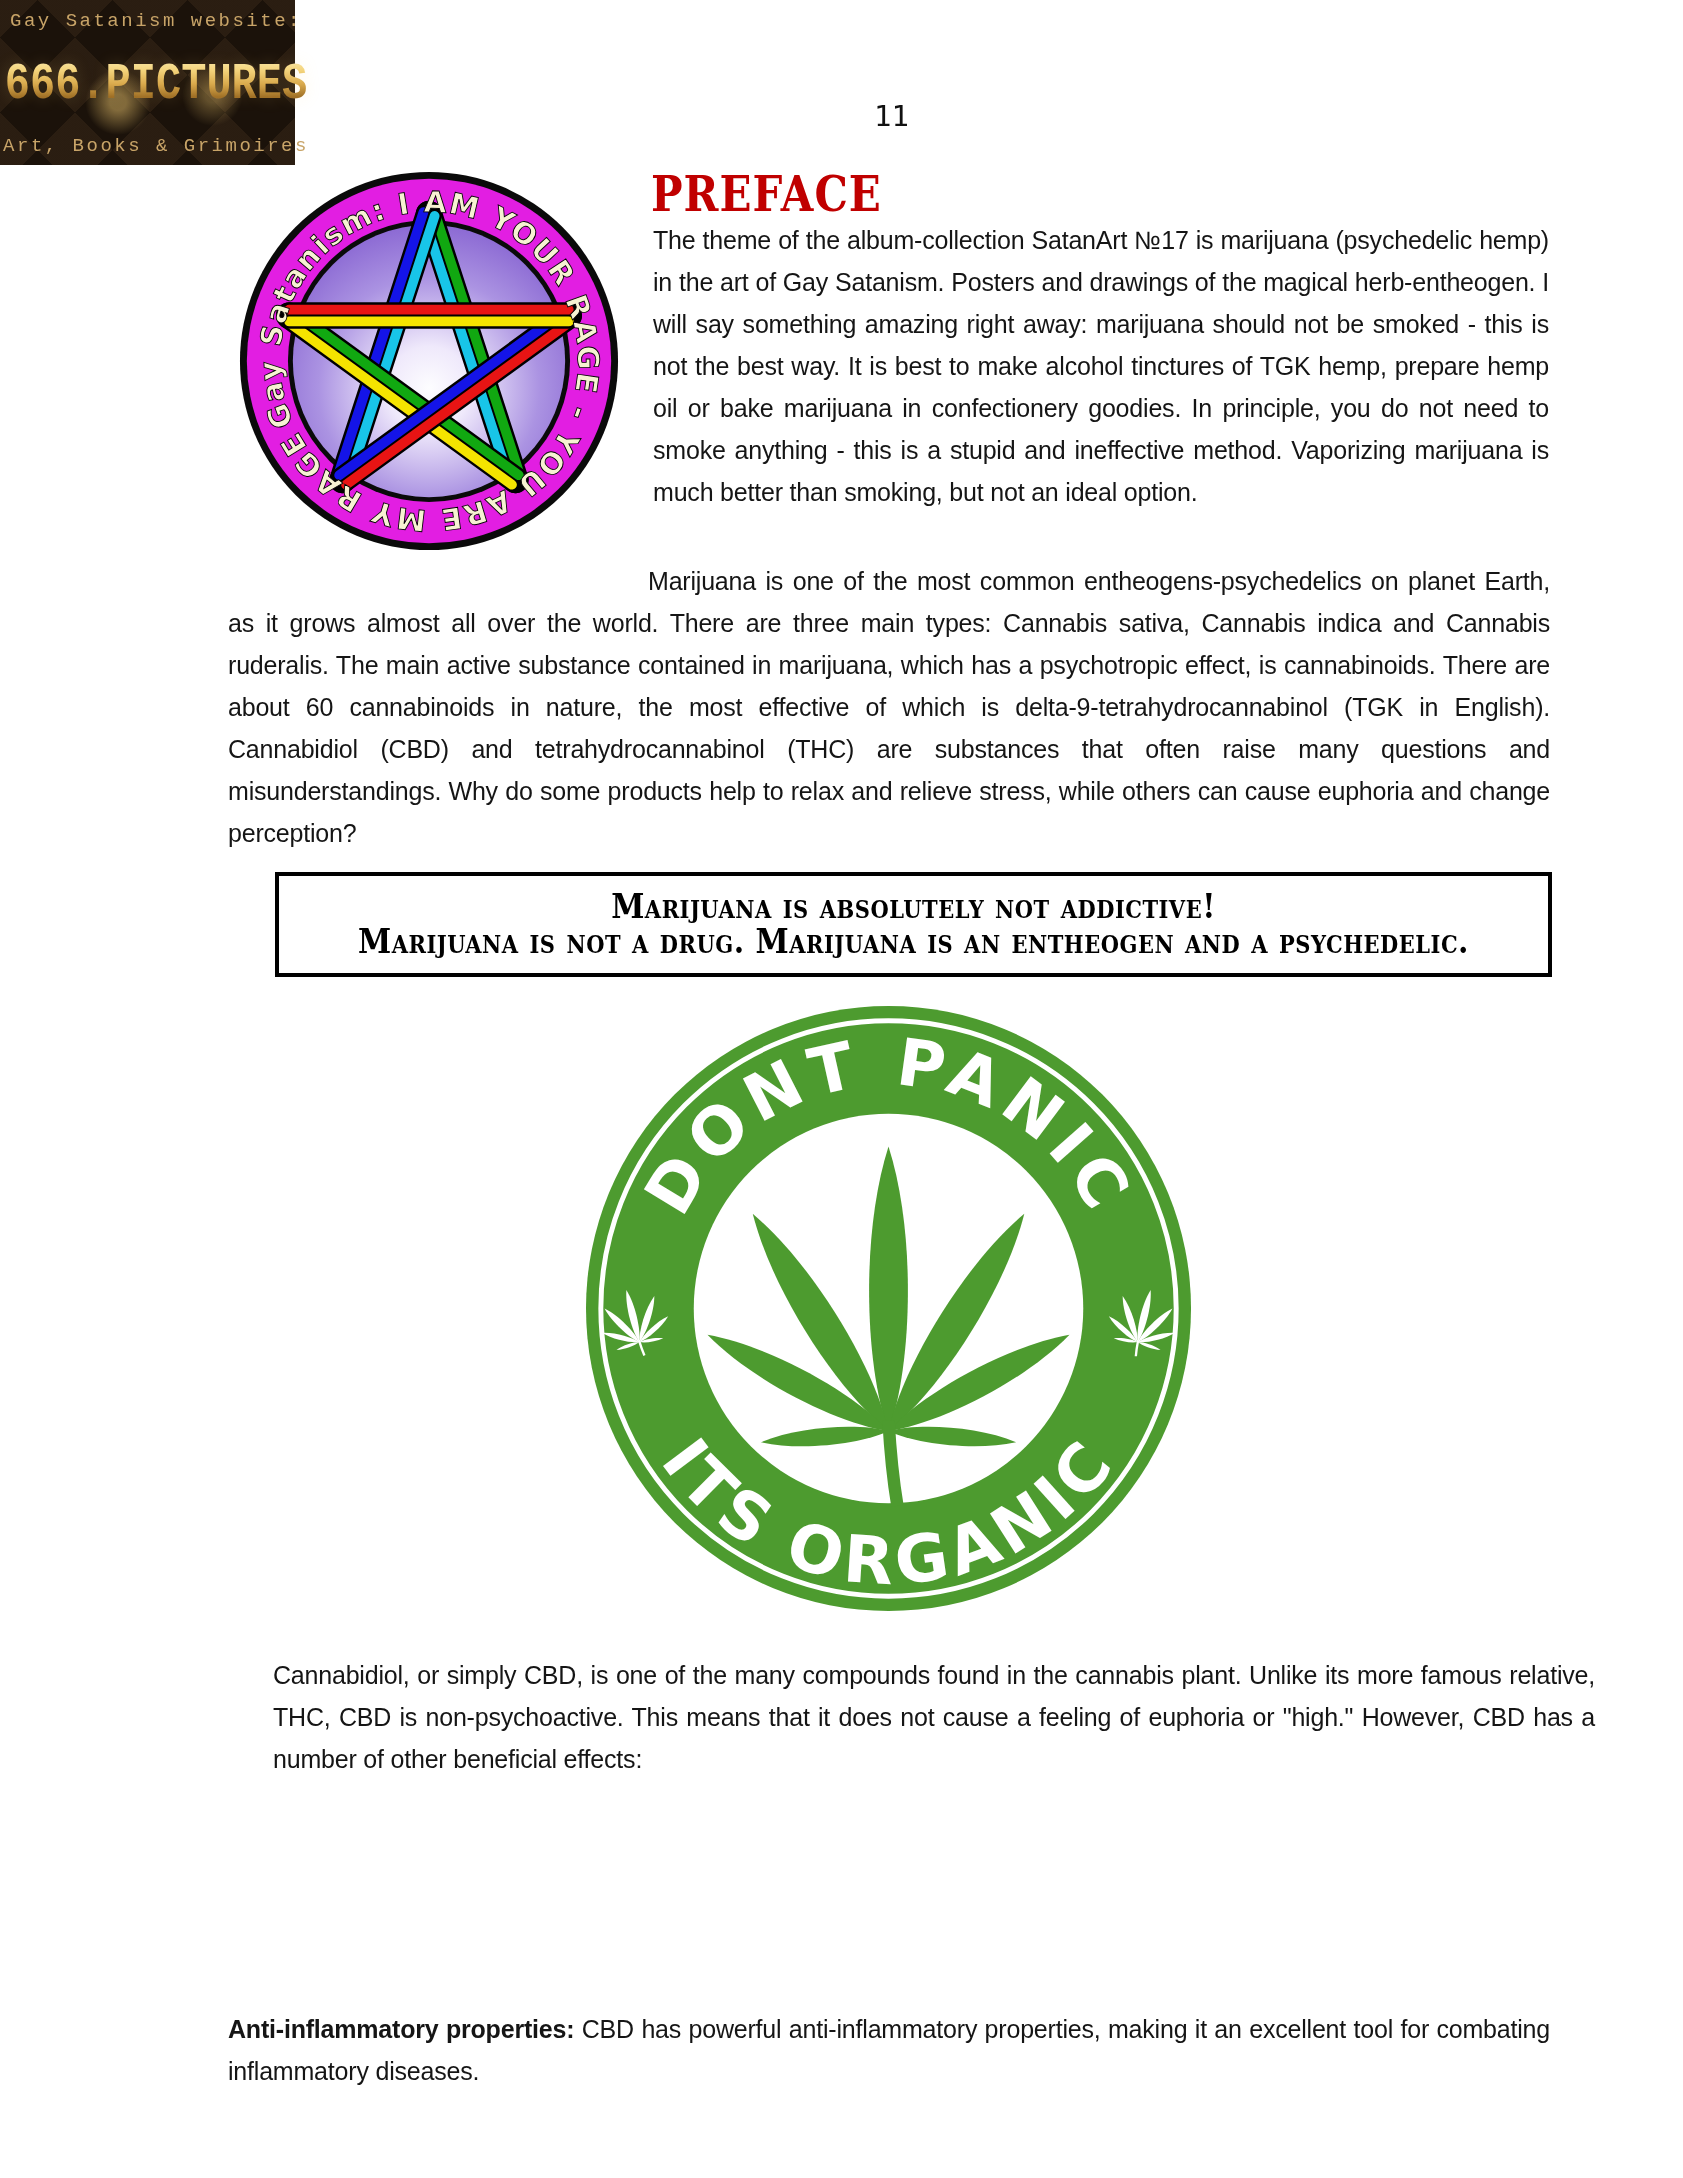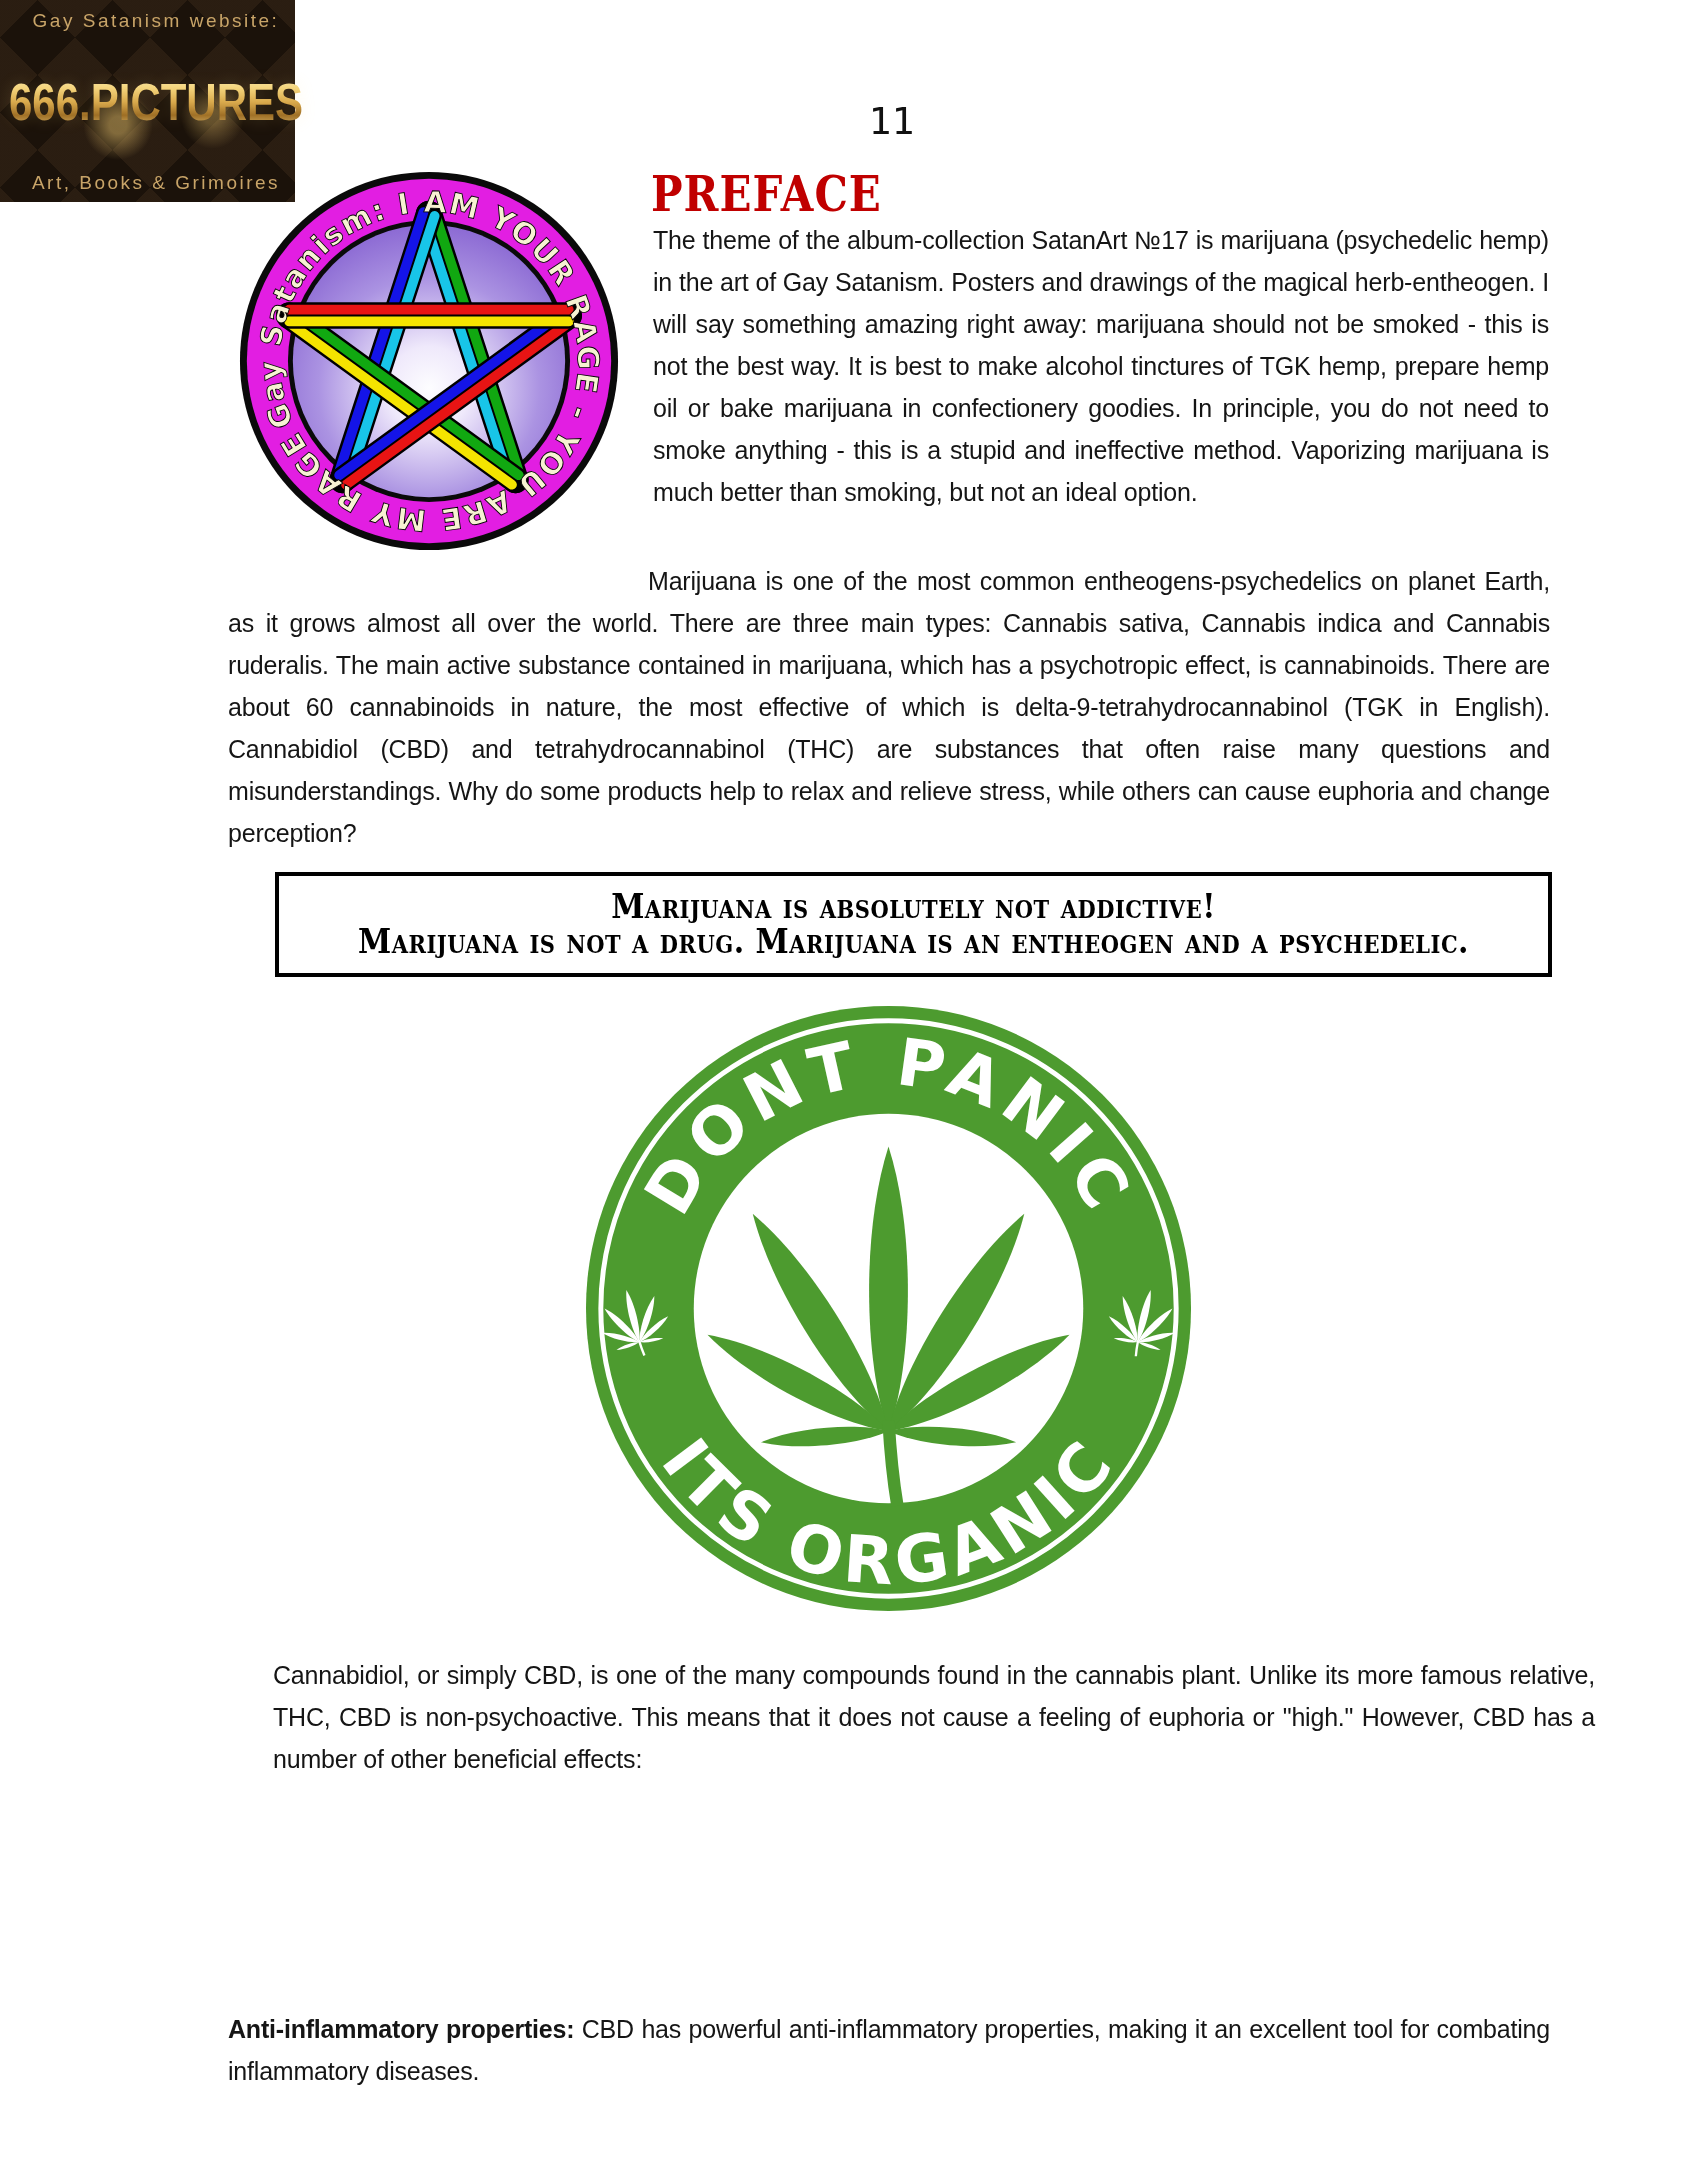--- a/index.html
+++ b/index.html
@@ -1,39 +1,39 @@
 <!DOCTYPE html>
 <html><head>
 <meta charset="utf-8">
 <style>
   html,body{margin:0;padding:0;background:#ffffff;}
   .page{position:relative;width:1683px;height:2178px;background:#ffffff;overflow:hidden;
         font-family:"Liberation Sans",sans-serif;color:#1a1a1a;}
 
   
-  .site-logo{position:absolute;left:0;top:0;width:295px;height:202px;
+  .site-logo{position:absolute;left:0;top:0;width:295px;height:165px;
     background-color:#1b120a;
     background-image:
       radial-gradient(circle at 40% 62%, rgba(255,214,120,.45) 0 4%, rgba(255,214,120,0) 16%),
       radial-gradient(circle at 72% 58%, rgba(255,214,120,.30) 0 3%, rgba(255,214,120,0) 13%),
       linear-gradient(45deg, rgba(70,50,30,.35) 25%, transparent 25%, transparent 75%, rgba(70,50,30,.35) 75%),
       linear-gradient(-45deg, rgba(70,50,30,.35) 25%, transparent 25%, transparent 75%, rgba(70,50,30,.35) 75%);
     background-size:auto,auto,75px 75px,75px 75px;
     display:flex;flex-direction:column;align-items:center;justify-content:space-between;
-    padding:10px 0 8px 17px;box-sizing:border-box;}
+    padding:10px 0 8px 17px;box-sizing:border-box;font-family:Liberation Mono, monospace;}
   .logo-tagline{color:#c8a468;font-size:19px;letter-spacing:2.5px;white-space:nowrap;}
   .logo-title{font-size:42px;font-weight:bold;letter-spacing:0px;white-space:nowrap;
     transform:scaleY(1.25);
     background:linear-gradient(180deg,#fdf2c0 0%,#f3d37b 28%,#d7a74a 50%,#9a6a22 72%,#ecd083 100%);
     -webkit-background-clip:text;background-clip:text;color:transparent;
     text-shadow:0 0 14px rgba(255,214,120,.18);}
 
   
   .page-number{position:absolute;left:822px;top:99px;width:139px;text-align:center;
-    font-family:"DejaVu Sans Mono",monospace;font-size:38px;color:#111;}
+    font-family:"DejaVu Sans Mono",monospace;font-size:29px;color:#111;}
 
   
   .emblem{position:absolute;left:238px;top:170px;width:382px;height:382px;}
   .stamp{position:absolute;left:586px;top:1006px;width:606px;height:606px;}
 
   
   .preface-title{position:absolute;left:651px;top:166px;margin:0;
     font-family:"DejaVu Serif",serif;font-weight:bold;font-size:42px;
     color:#c00000;letter-spacing:1px;transform:scaleY(1.15);transform-origin:left top;}
 

